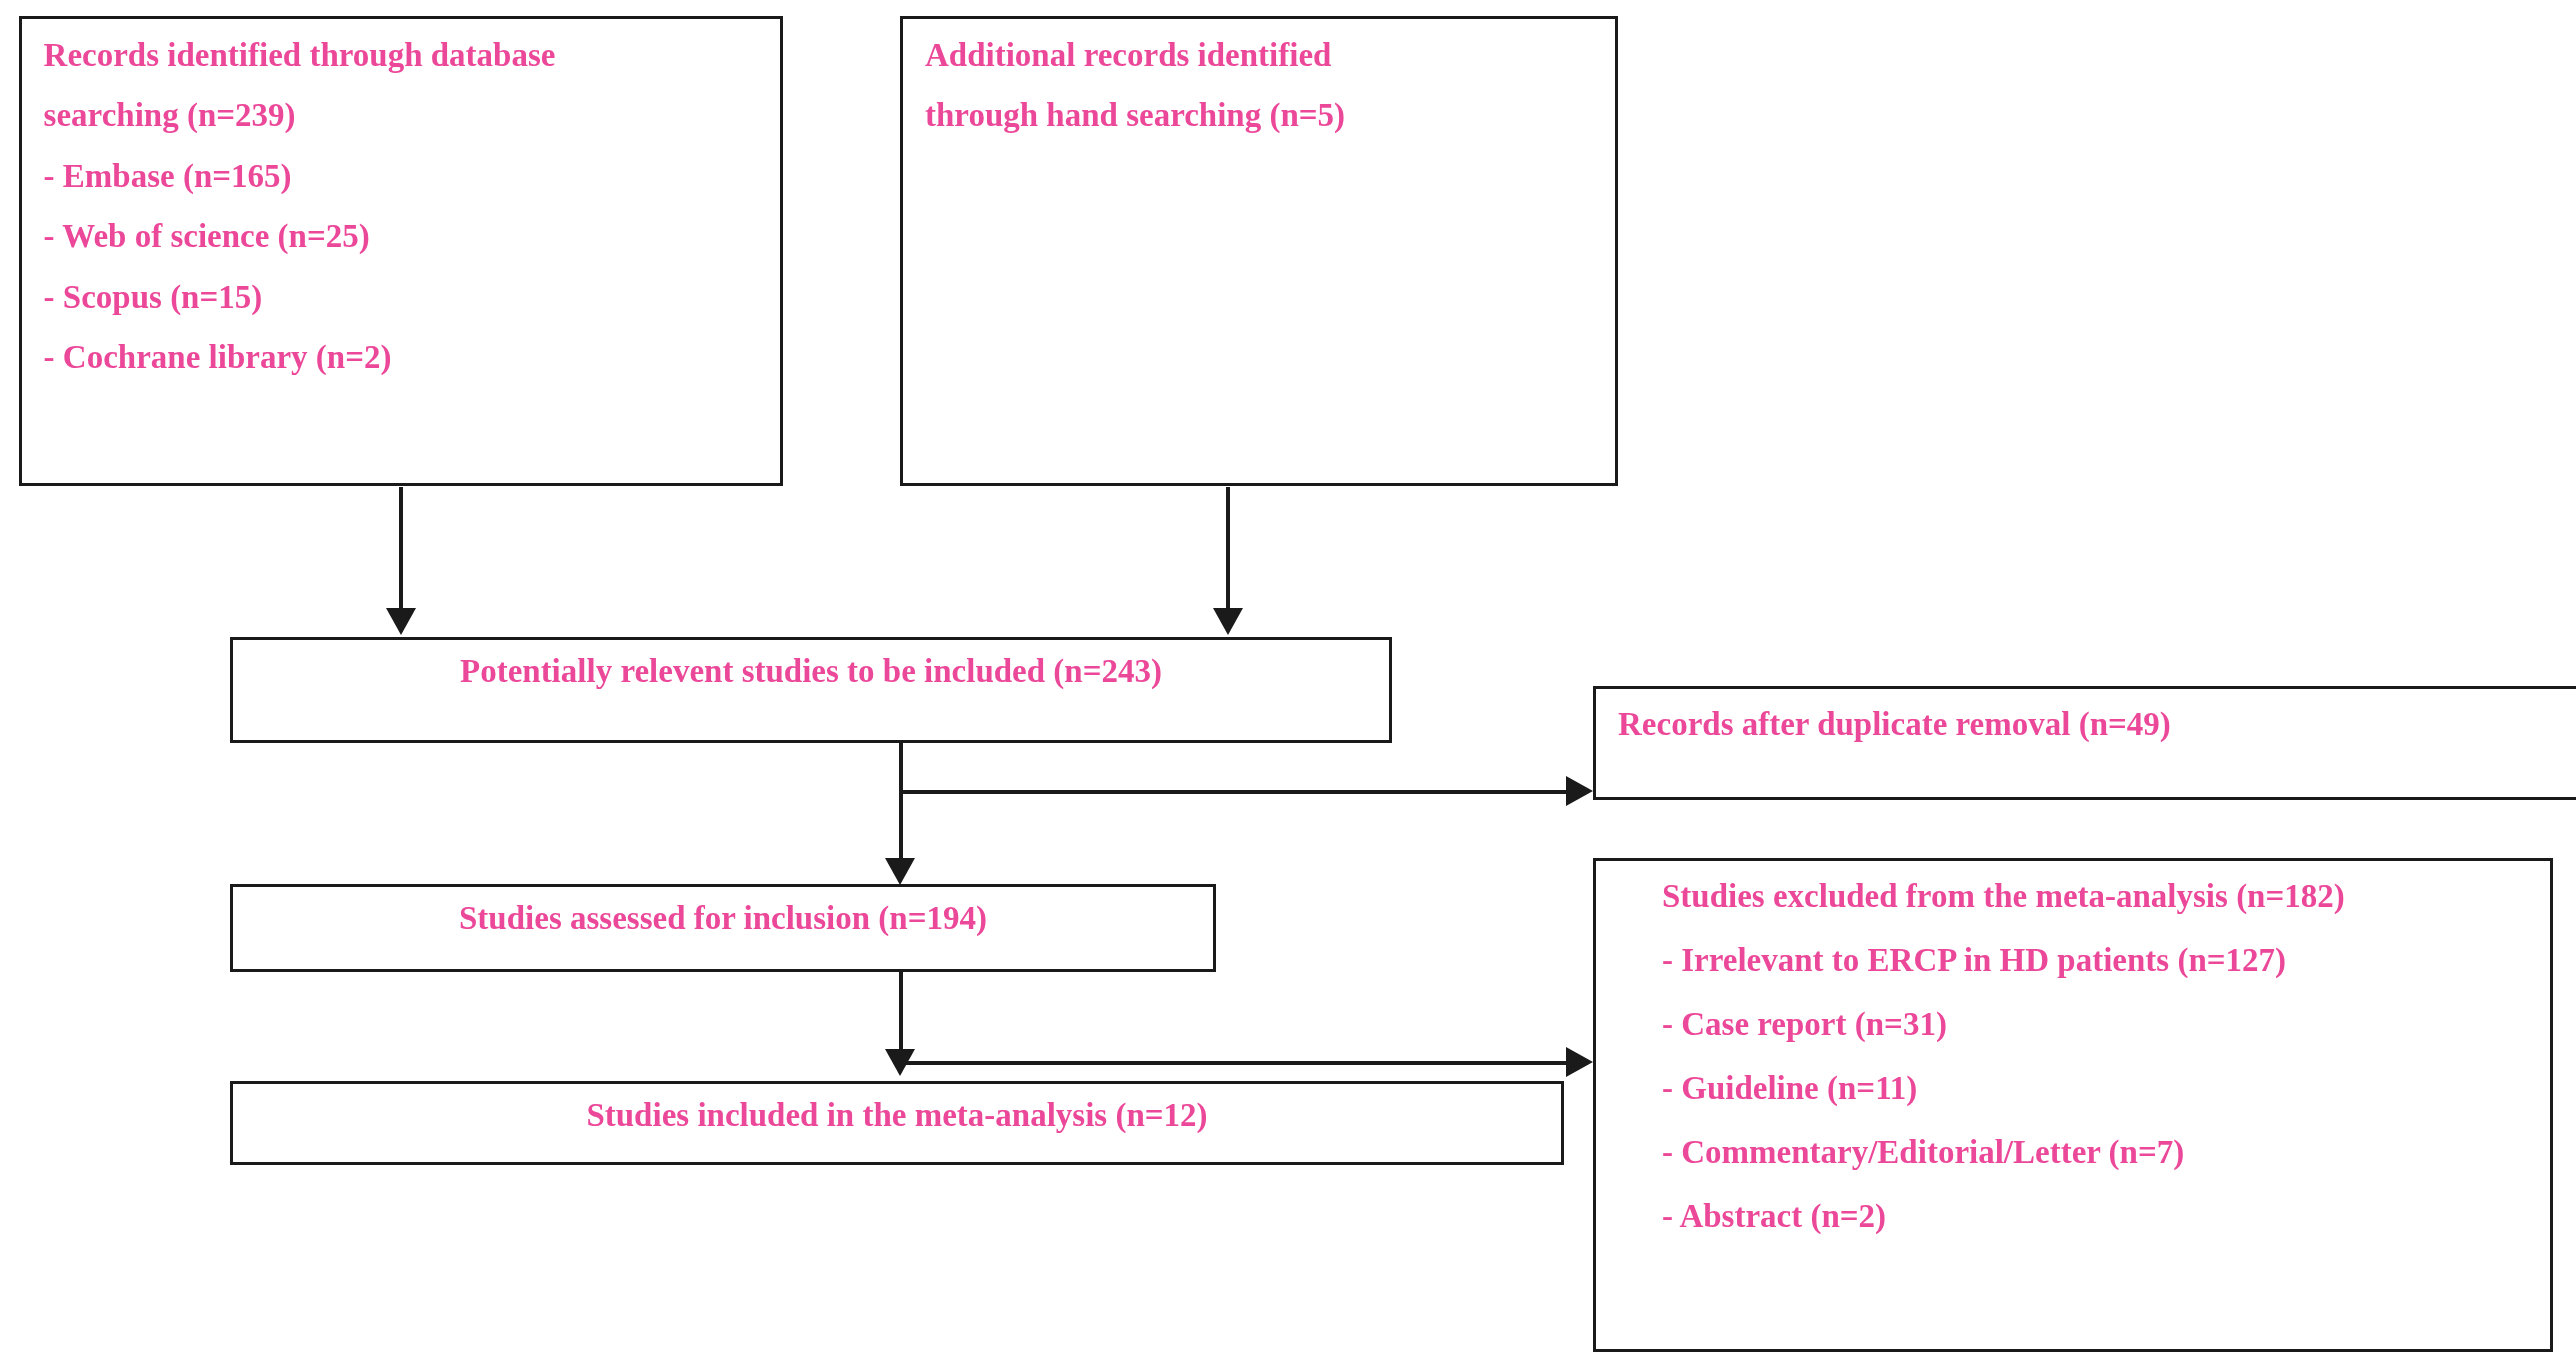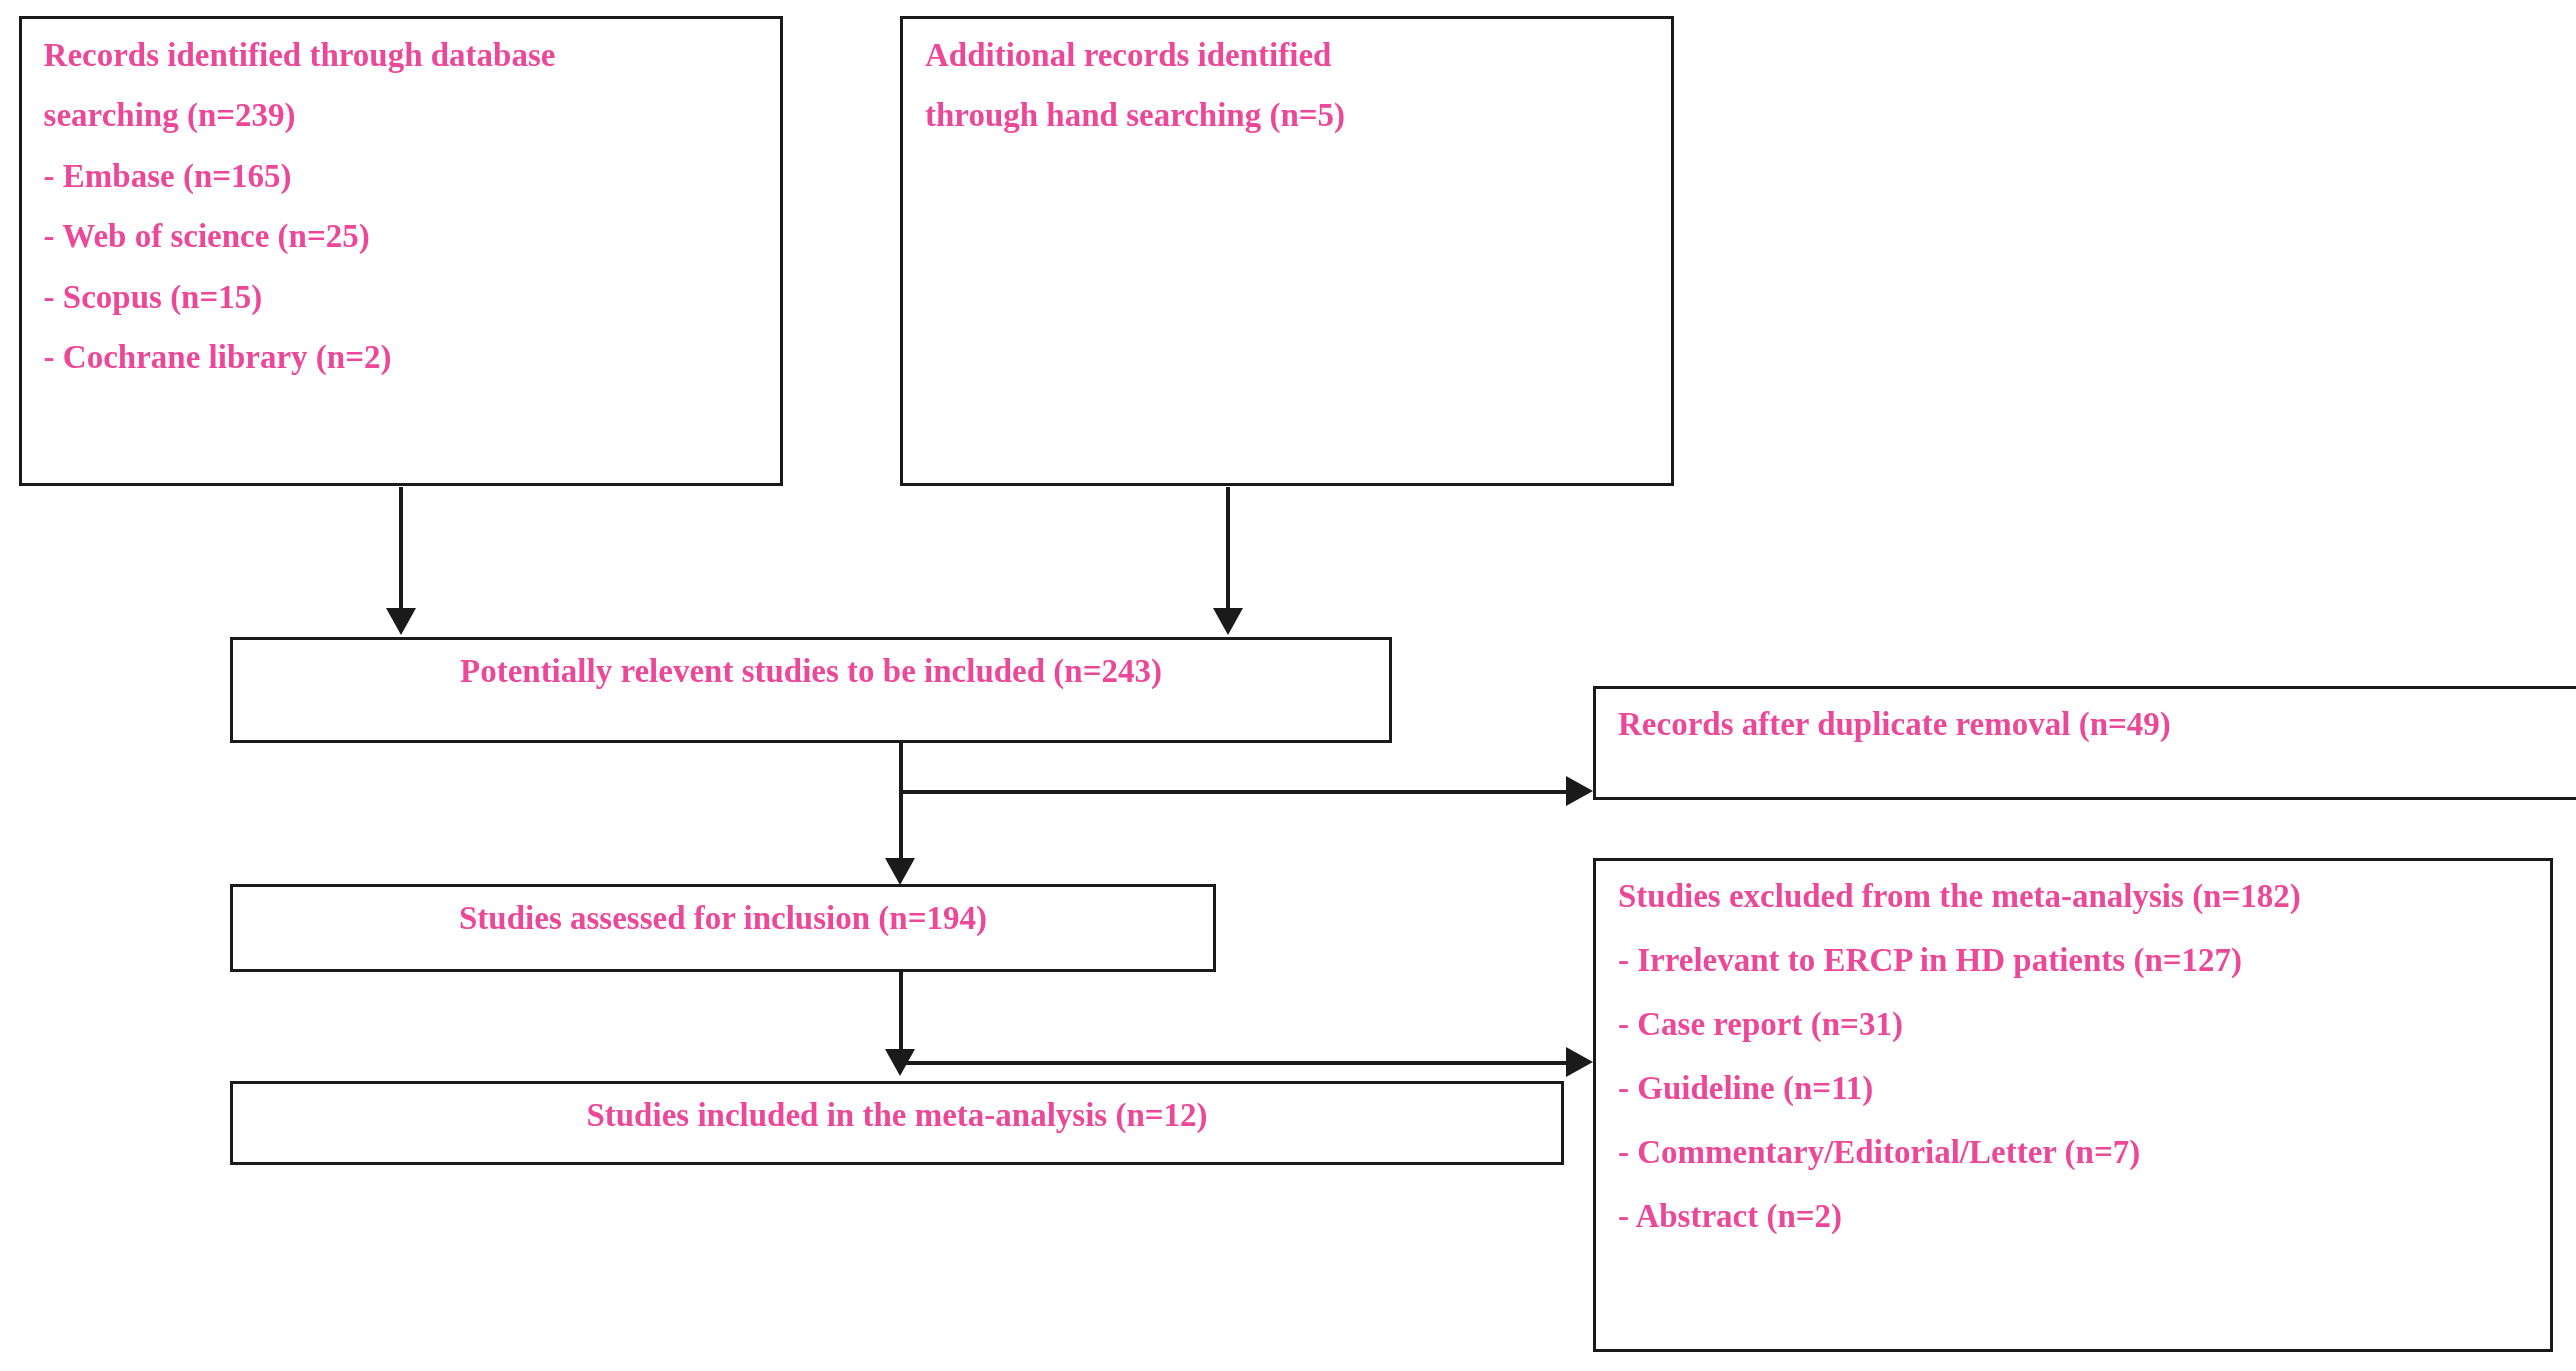--- a/index.html
+++ b/index.html
@@ -46,20 +46,21 @@
   .tb-center {
     width: 100%;
     text-align: center;
     padding-top: 15px;
   }
 
   
   .tb-right {
     padding: 19.3px 0 0 22px;
     text-align: left;
+    margin-left: 44px;
   }
   .tb-right .line { margin-bottom: 31px; }
 
   .tb-right-single {
     padding: 19.3px 0 0 22px;
     text-align: left;
   }
 
   
   .vline {
@@ -98,21 +99,21 @@
     <div class="box-inner tb-left">
       <div class="line">Records identified through database</div>
       <div class="line">searching (n=239)</div>
       <div class="line">- Embase (n=165)</div>
       <div class="line">- Web of science (n=25)</div>
       <div class="line">- Scopus (n=15)</div>
       <div class="line">- Cochrane library  (n=2)</div>
     </div>
   </div>
 
-  <div class="box" style="left:900px; top:16.3px; width:774px; height:470px;">
+  <div class="box" style="left:900px; top:16.3px; width:718px; height:470px;">
     <div class="box-inner tb-left">
       <div class="line">Additional records identified</div>
       <div class="line">through hand  searching (n=5)</div>
     </div>
   </div>
 
   <div class="vline" style="left:399px; top:487px; height:123px;"></div>
   <div class="arrow-down" style="left:386px; top:608px;"></div>
 
   <div class="vline" style="left:1226px; top:487px; height:123px;"></div>

